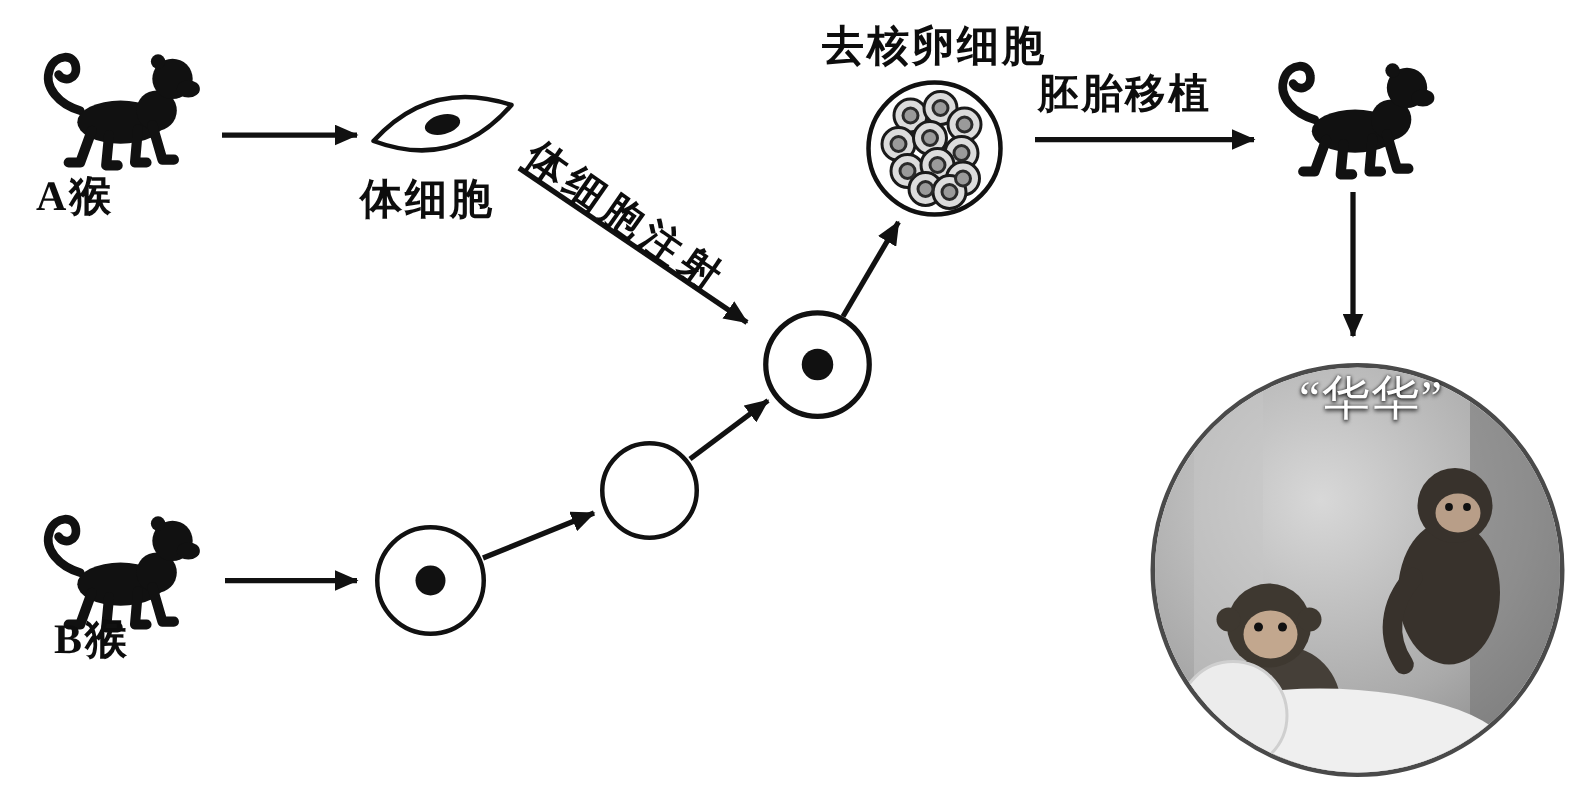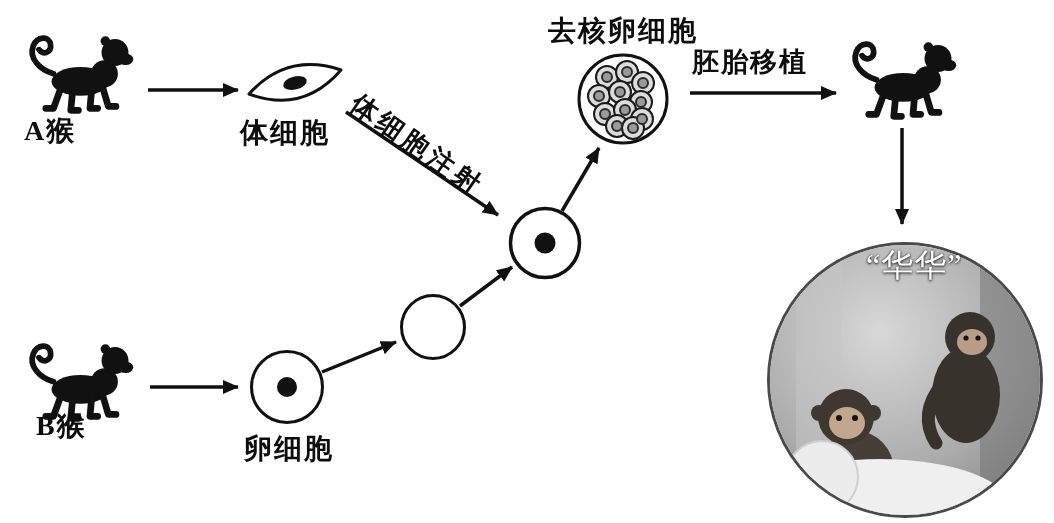--- a/index.html
+++ b/index.html
@@ -101,21 +101,20 @@
 
   <svg class="abs shape" style="left:15px;top:324px" width="125" height="102" viewBox="0 0 130 106">
       <use href="#monkey"></use>
     </svg>
   <div class="label" style="left:36px;top:407px">B猴</div>
 
   <svg class="abs shape" style="left:249px;top:349px" width="76" height="76" viewBox="0 0 76 76">
     <circle cx="38" cy="38" r="35.5" fill="#fff" stroke="#111" stroke-width="3"></circle>
     <circle cx="38" cy="38" r="10" fill="#111"></circle>
   </svg>
-  <div class="label" style="left:244px;top:430px">卵细胞</div>
 
   <svg class="abs shape" style="left:399px;top:293px" width="68" height="68" viewBox="0 0 68 68">
     <circle cx="34" cy="34" r="31.5" fill="#fff" stroke="#111" stroke-width="3"></circle>
   </svg>
 
   <svg class="abs shape" style="left:508px;top:206px" width="74" height="74" viewBox="0 0 74 74">
     <circle cx="37" cy="37" r="34.5" fill="#fff" stroke="#111" stroke-width="3.5"></circle>
     <circle cx="37" cy="37" r="10.5" fill="#111"></circle>
   </svg>
 

